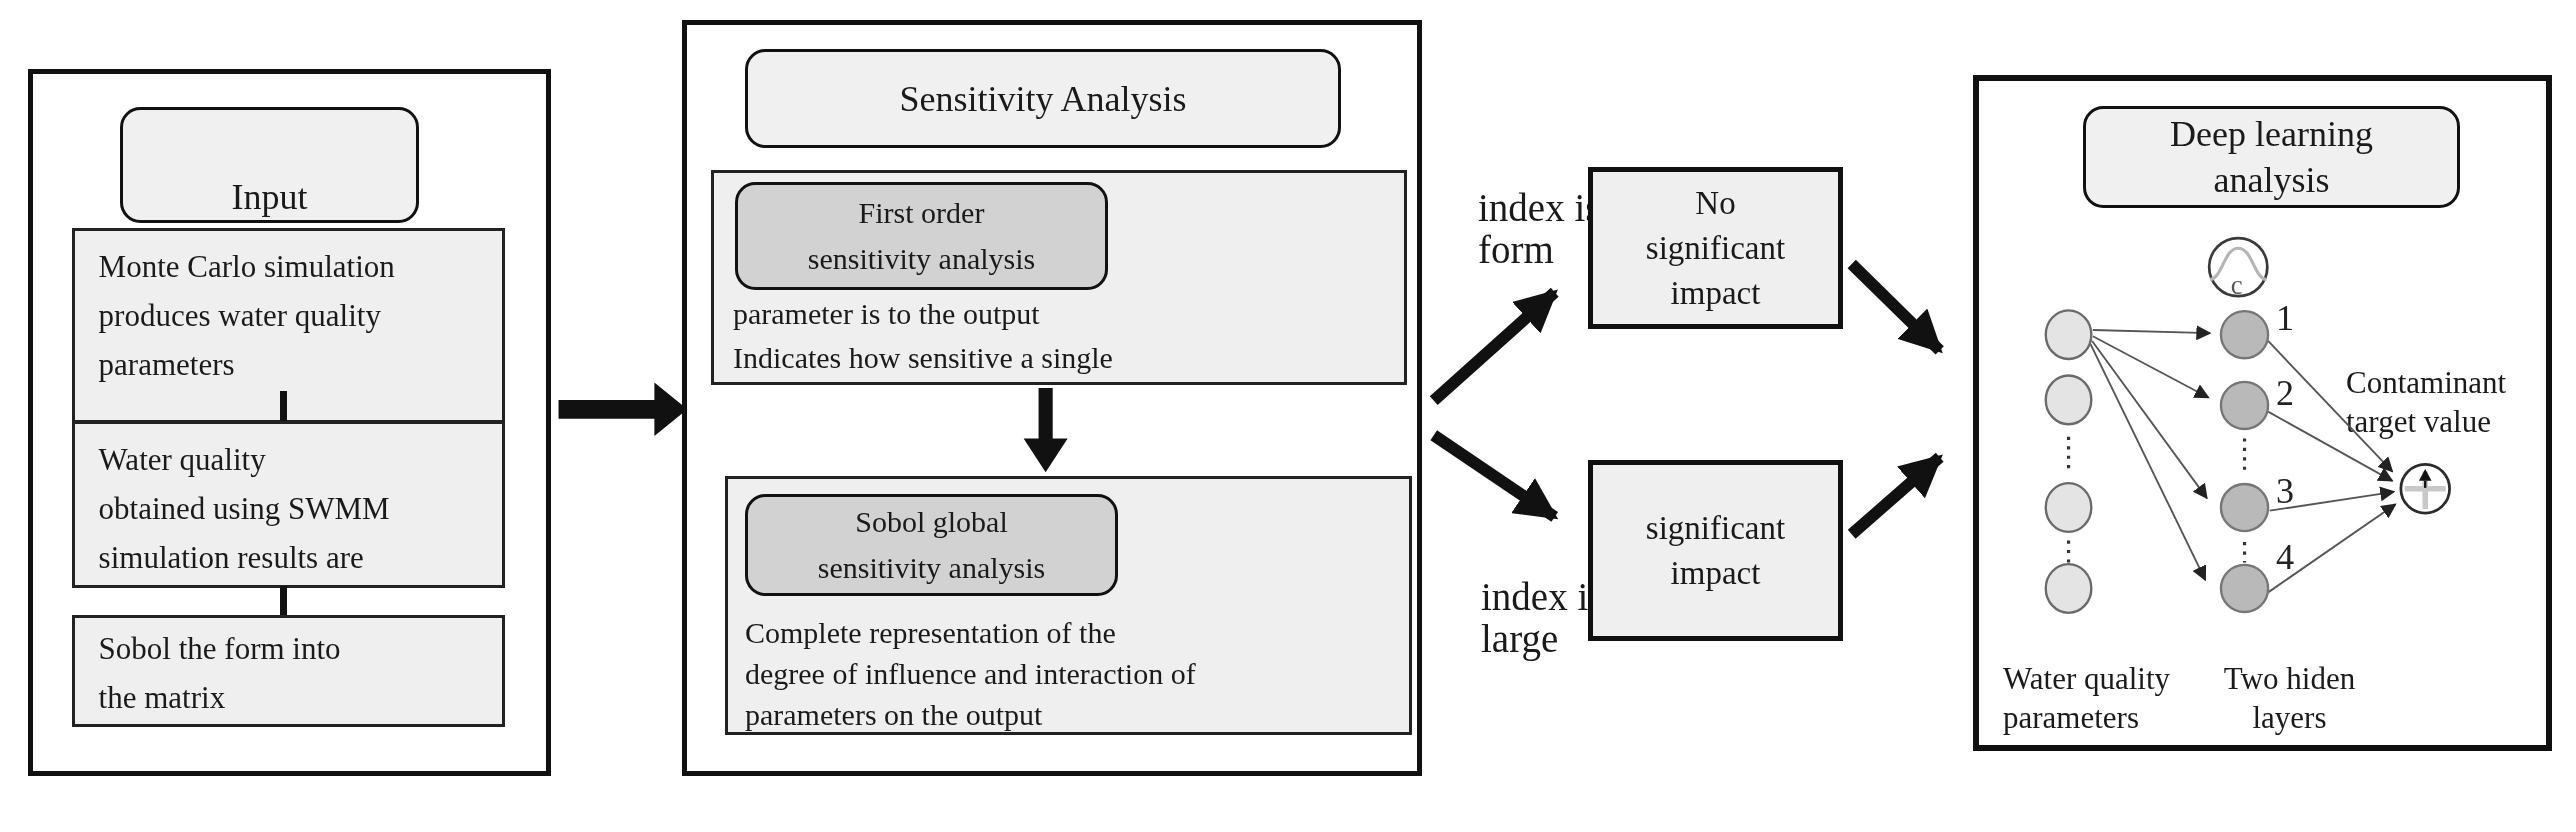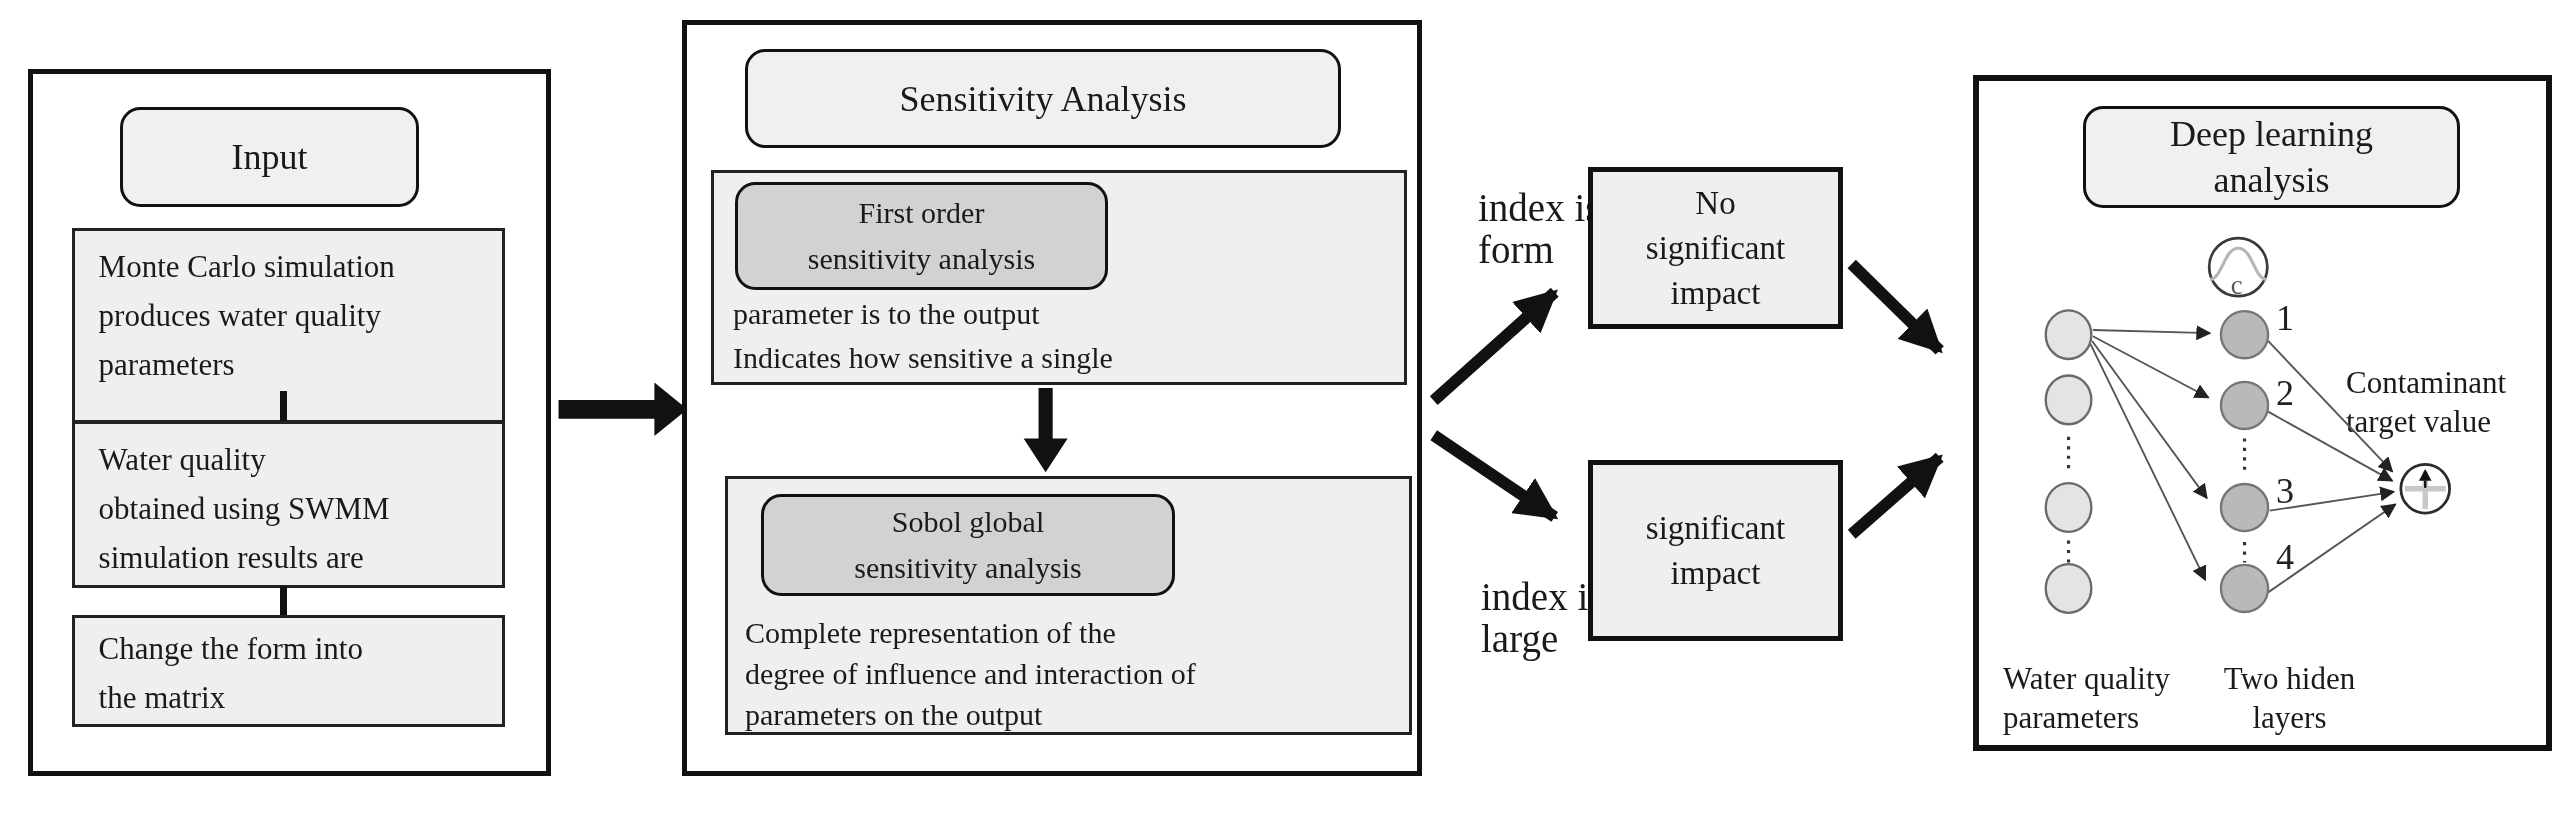--- a/index.html
+++ b/index.html
@@ -22,63 +22,63 @@
   svg{position:absolute;left:0;top:0;pointer-events:none;}
   .subpanel{border:3.9px solid #222;background:#efefef;}
 </style>
 </head>
 <body>
 
 <div class="stage">
 
   <div class="abs outer" style="left:27.5px;top:69px;width:523px;height:707px;"></div>
 
-  <div class="abs pill" style="left:120px;top:107px;width:299px;height:100px;">
+  <div class="abs pill" style="left:120px;top:107px;width:299px;height:116px;justify-content:flex-end;">
     <span class="title-text">Input</span>
   </div>
 
   <div class="abs stepbox" style="left:72px;top:228px;width:433px;height:195px;">
     <div>Monte Carlo simulation</div>
     <div>produces water quality</div>
     <div>parameters</div>
   </div>
 
   <div class="abs connector" style="left:280px;top:391px;width:7px;height:31px;"></div>
 
   <div class="abs stepbox" style="left:72px;top:421px;width:433px;height:167px;">
     <div>Water quality</div>
     <div>obtained using SWMM</div>
     <div>simulation results are</div>
   </div>
 
   <div class="abs connector" style="left:280px;top:586px;width:7px;height:30px;"></div>
 
   <div class="abs stepbox" style="left:72px;top:615px;width:433px;height:112px;padding-top:6.3px;">
-    <div>Change the form into</div>
+    <div>Sobol the form into</div>
     <div>the matrix</div>
   </div>
 
   <div class="abs outer" style="left:682px;top:19.7px;width:740px;height:756px;"></div>
 
   <div class="abs pill" style="left:745px;top:49px;width:596px;height:99px;">
     <span class="title-text">Sensitivity Analysis</span>
   </div>
 
   <div class="abs subpanel" style="left:711px;top:170px;width:696px;height:215px;"></div>
   <div class="abs pill dark" style="left:735px;top:182px;width:373px;height:108px;">
     <span class="badge-text">First order</span>
     <span class="badge-text">sensitivity analysis</span>
   </div>
   <div class="abs desc" style="left:733px;top:292px;width:660px;line-height:44px;">
     <div>parameter is to the output</div>
     <div>Indicates how sensitive a single</div>
   </div>
 
   <div class="abs subpanel" style="left:725px;top:476px;width:687px;height:259px;"></div>
-  <div class="abs pill dark" style="left:745px;top:494px;width:414px;height:102px;margin-left:16px;">
+  <div class="abs pill dark" style="left:745px;top:494px;width:373px;height:102px;">
     <span class="badge-text">Sobol global</span>
     <span class="badge-text">sensitivity analysis</span>
   </div>
   <div class="abs desc" style="left:745px;top:612px;width:660px;line-height:41px;">
     <div>Complete representation of the</div>
     <div>degree of influence and interaction of</div>
     <div>parameters on the output</div>
   </div>
 
   <div class="abs lbl" style="left:1450px;top:187px;">

